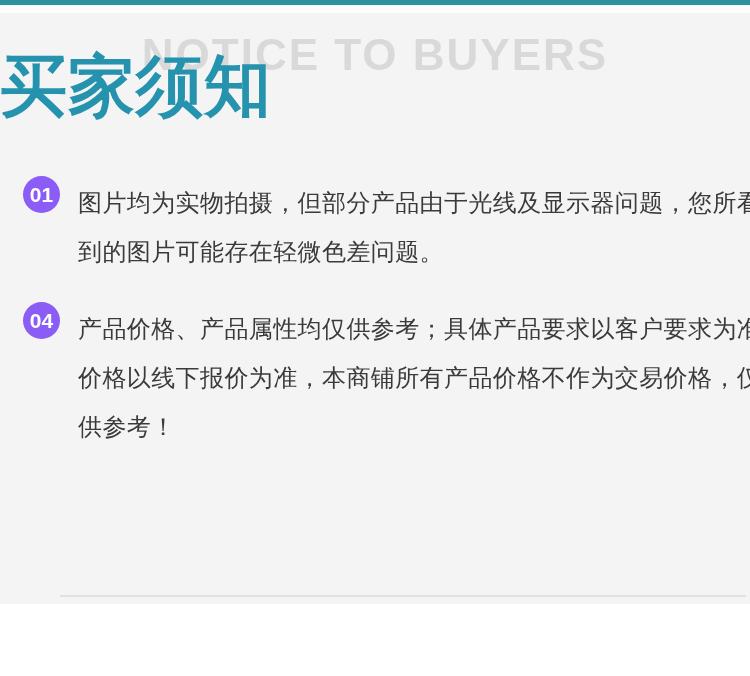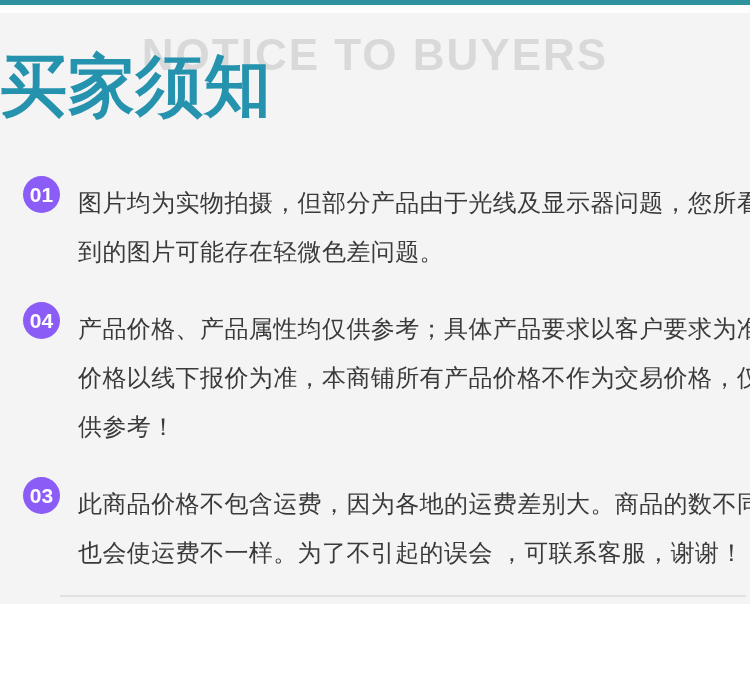--- a/index.html
+++ b/index.html
@@ -123,25 +123,20 @@
 到的图片可能存在轻微色差问题。</p>
     </div>
 
     <div class="notice-item">
       <div class="badge">04</div>
       <p class="notice-text">产品价格、产品属性均仅供参考；具体产品要求以客户要求为准
 价格以线下报价为准，本商铺所有产品价格不作为交易价格，仅
 供参考！</p>
     </div>
 
-    <div class="notice-item">
-      <div class="badge">03</div>
-      <p class="notice-text">此商品价格不包含运费，因为各地的运费差别大。商品的数不同
-也会使运费不一样。为了不引起的误会 ，可联系客服，谢谢！</p>
-    </div>
 
 
   </div>
 
   <div class="bottom-divider"></div>
   <div class="next-badge-peek"></div>
 
 </div>
 
 </body></html>

